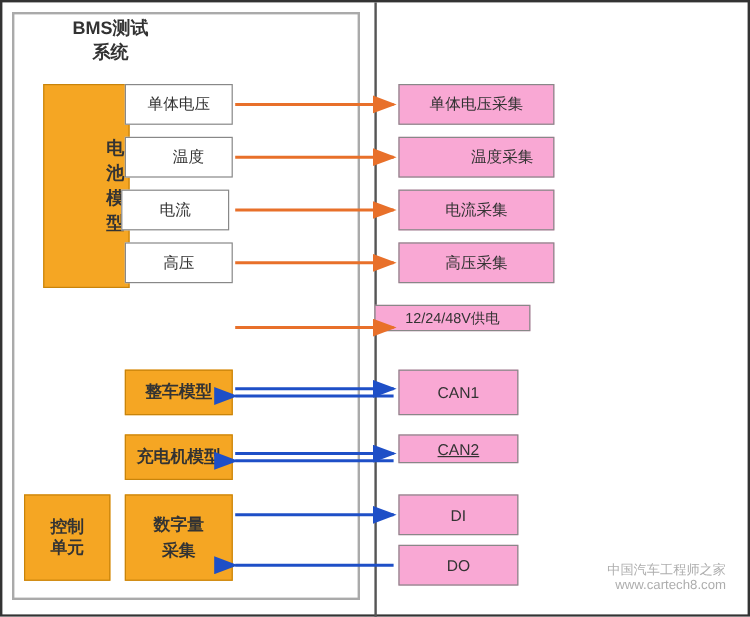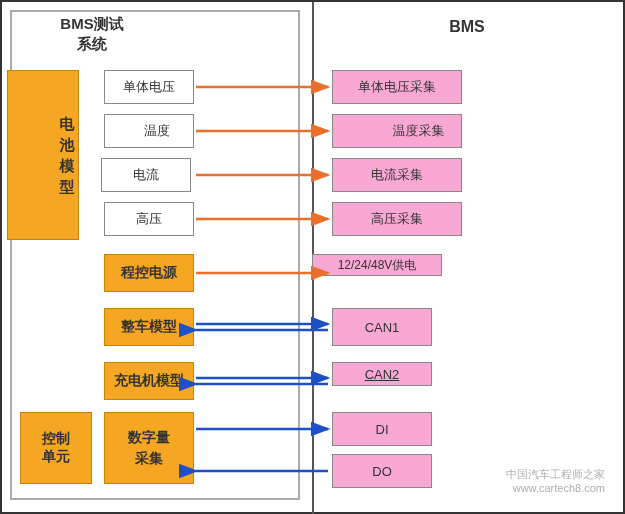--- a/index.html
+++ b/index.html
@@ -119,34 +119,30 @@
 <div class="main-container">
 
   <div class="left-system-box"></div>
 
   <div class="v-divider"></div>
 
   <div class="col-label-left" style="top:12px; left:30px; font-size:15px; line-height:1.3;">
     BMS测试<br>系统
   </div>
 
-  <div class="col-label-right" style="top:16px; left:390px;">
-    BMS
-  </div>
-
-  <div class="box-orange" style="left:5px; top:68px; width:72px; height:170px; font-size:15px; text-align:center; line-height:1.4;padding-left:48px;">
+
+  <div class="box-orange" style="left:34px; top:68px; width:72px; height:170px; font-size:15px; text-align:center; line-height:1.4;padding-left:48px;">
     电池模<br>型
   </div>
 
   <div class="box-white" style="left:102px; top:68px; width:90px; height:34px;">单体电压</div>
   <div class="box-white" style="left:102px; top:112px; width:90px; height:34px;padding-left:16px;">温度</div>
   <div class="box-white" style="left:99px; top:156px; width:90px; height:34px;">电流</div>
   <div class="box-white" style="left:102px; top:200px; width:90px; height:34px;">高压</div>
 
-  <div class="box-orange" style="left:102px; top:252px; width:90px; height:38px; font-size:14px;">程控电源</div>
 
   <div class="box-orange" style="left:102px; top:306px; width:90px; height:38px; font-size:14px;">整车模型</div>
 
   <div class="box-orange" style="left:102px; top:360px; width:90px; height:38px; font-size:14px;">充电机模型</div>
 
   <div class="box-orange" style="left:18px; top:410px; width:72px; height:72px; font-size:14px; text-align:center;">
     控制<br>单元
   </div>
 
   <div class="box-orange" style="left:102px; top:410px; width:90px; height:72px; font-size:14px; text-align:center; line-height:1.5;">

